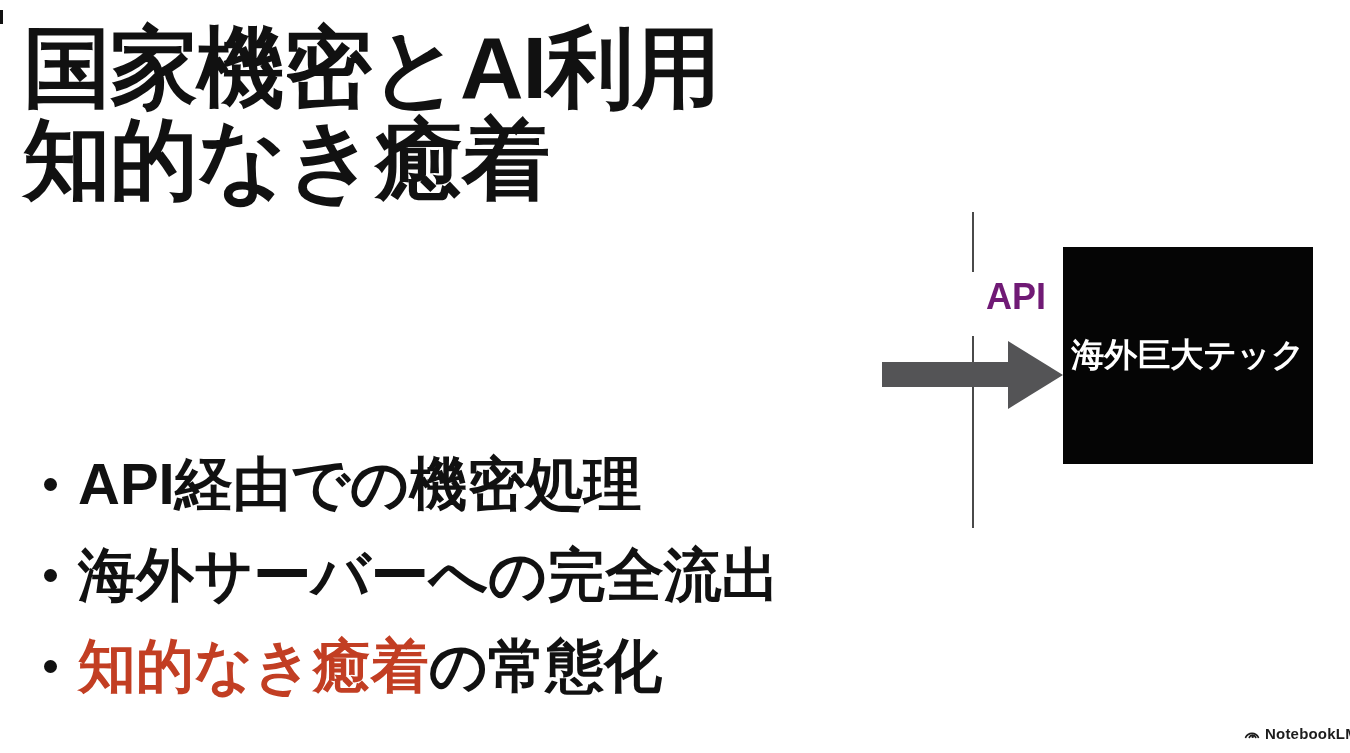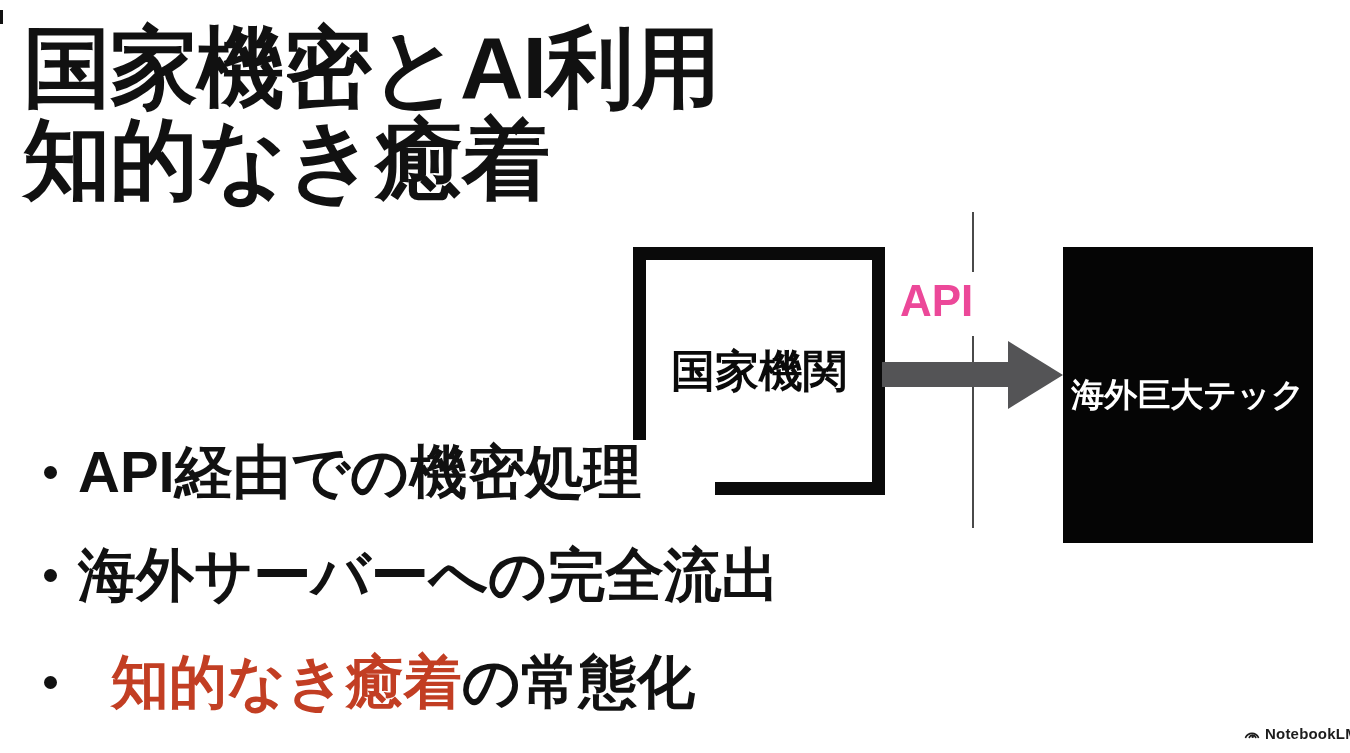--- a/index.html
+++ b/index.html
@@ -35,44 +35,44 @@
     display: flex; align-items: center; justify-content: center;
     font-size: 44px; font-weight: 800; color: #0a0a0a; white-space: nowrap;
   }
   
   .vline { position: absolute; left: 972px; width: 2px; background: #4a4a4a; }
   .vline-top { top: 212px; height: 60px; }
   .vline-bottom { top: 336px; height: 192px; }
   
   .api-label {
     position: absolute; left: 900px; top: 276px; width: 146px;
-    text-align: left; font-size: 44px; font-weight: 800;
-    color: #ec4899; white-space: nowrap;
+    text-align: right; font-size: 36px; font-weight: 800;
+    color: #701a75; white-space: nowrap;
   }
   
   .arrow-shaft { position: absolute; left: 882px; top: 362px; width: 128px; height: 25px; background: #545456; }
   .arrow-head {
     position: absolute; left: 1008px; top: 341px; width: 0; height: 0;
     border-top: 34px solid transparent; border-bottom: 34px solid transparent;
     border-left: 55px solid #545456;
   }
   
   .tech-box {
-    position: absolute; left: 1063px; top: 247px; width: 250px; height: 296px;
+    position: absolute; left: 1063px; top: 247px; width: 250px; height: 217px;
     background: #050505; display: flex; align-items: center; justify-content: center;
   }
   .tech-box .label { font-size: 33px; font-weight: 700; color: #ffffff; white-space: nowrap; }
   
   .bullet-row {
     position: absolute; left: 44px; height: 64px;
     display: flex; align-items: center; white-space: nowrap;
   }
-  .bullet-row.b1 { top: 440px; }
+  .bullet-row.b1 { top: 452px; }
   .bullet-row.b2 { top: 543px; }
-  .bullet-row.b3 { top: 650px; gap: 33px; }
+  .bullet-row.b3 { top: 634px; }
   .bullet-dot {
     width: 13px; height: 13px; border-radius: 50%; background: #111111;
     margin-right: 21px; flex: 0 0 auto;
   }
   .bullet-text { font-size: 58px; font-weight: 800; line-height: 1.0; color: #111111; }
   
   .footer {
     position: absolute; left: 1244px; top: 725px;
     display: flex; align-items: center; gap: 5px;
   }
@@ -83,27 +83,20 @@
 
 <div class="slide">
 
   <div class="edge-sliver"></div>
 
   <div class="title">
     <div>国家機密とAI利用</div>
     <div>知的なき癒着</div>
   </div>
 
-  <div class="gov-box">
-    <div class="bar bar-top"></div>
-    <div class="bar bar-right"></div>
-    <div class="bar bar-left"></div>
-    <div class="bar bar-bottom"></div>
-    <div class="label">国家機関</div>
-  </div>
 
   <div class="vline vline-top"></div>
   <div class="vline vline-bottom"></div>
 
   <div class="api-label">API</div>
 
   <div class="arrow-shaft"></div>
   <div class="arrow-head"></div>
 
   <div class="tech-box">

